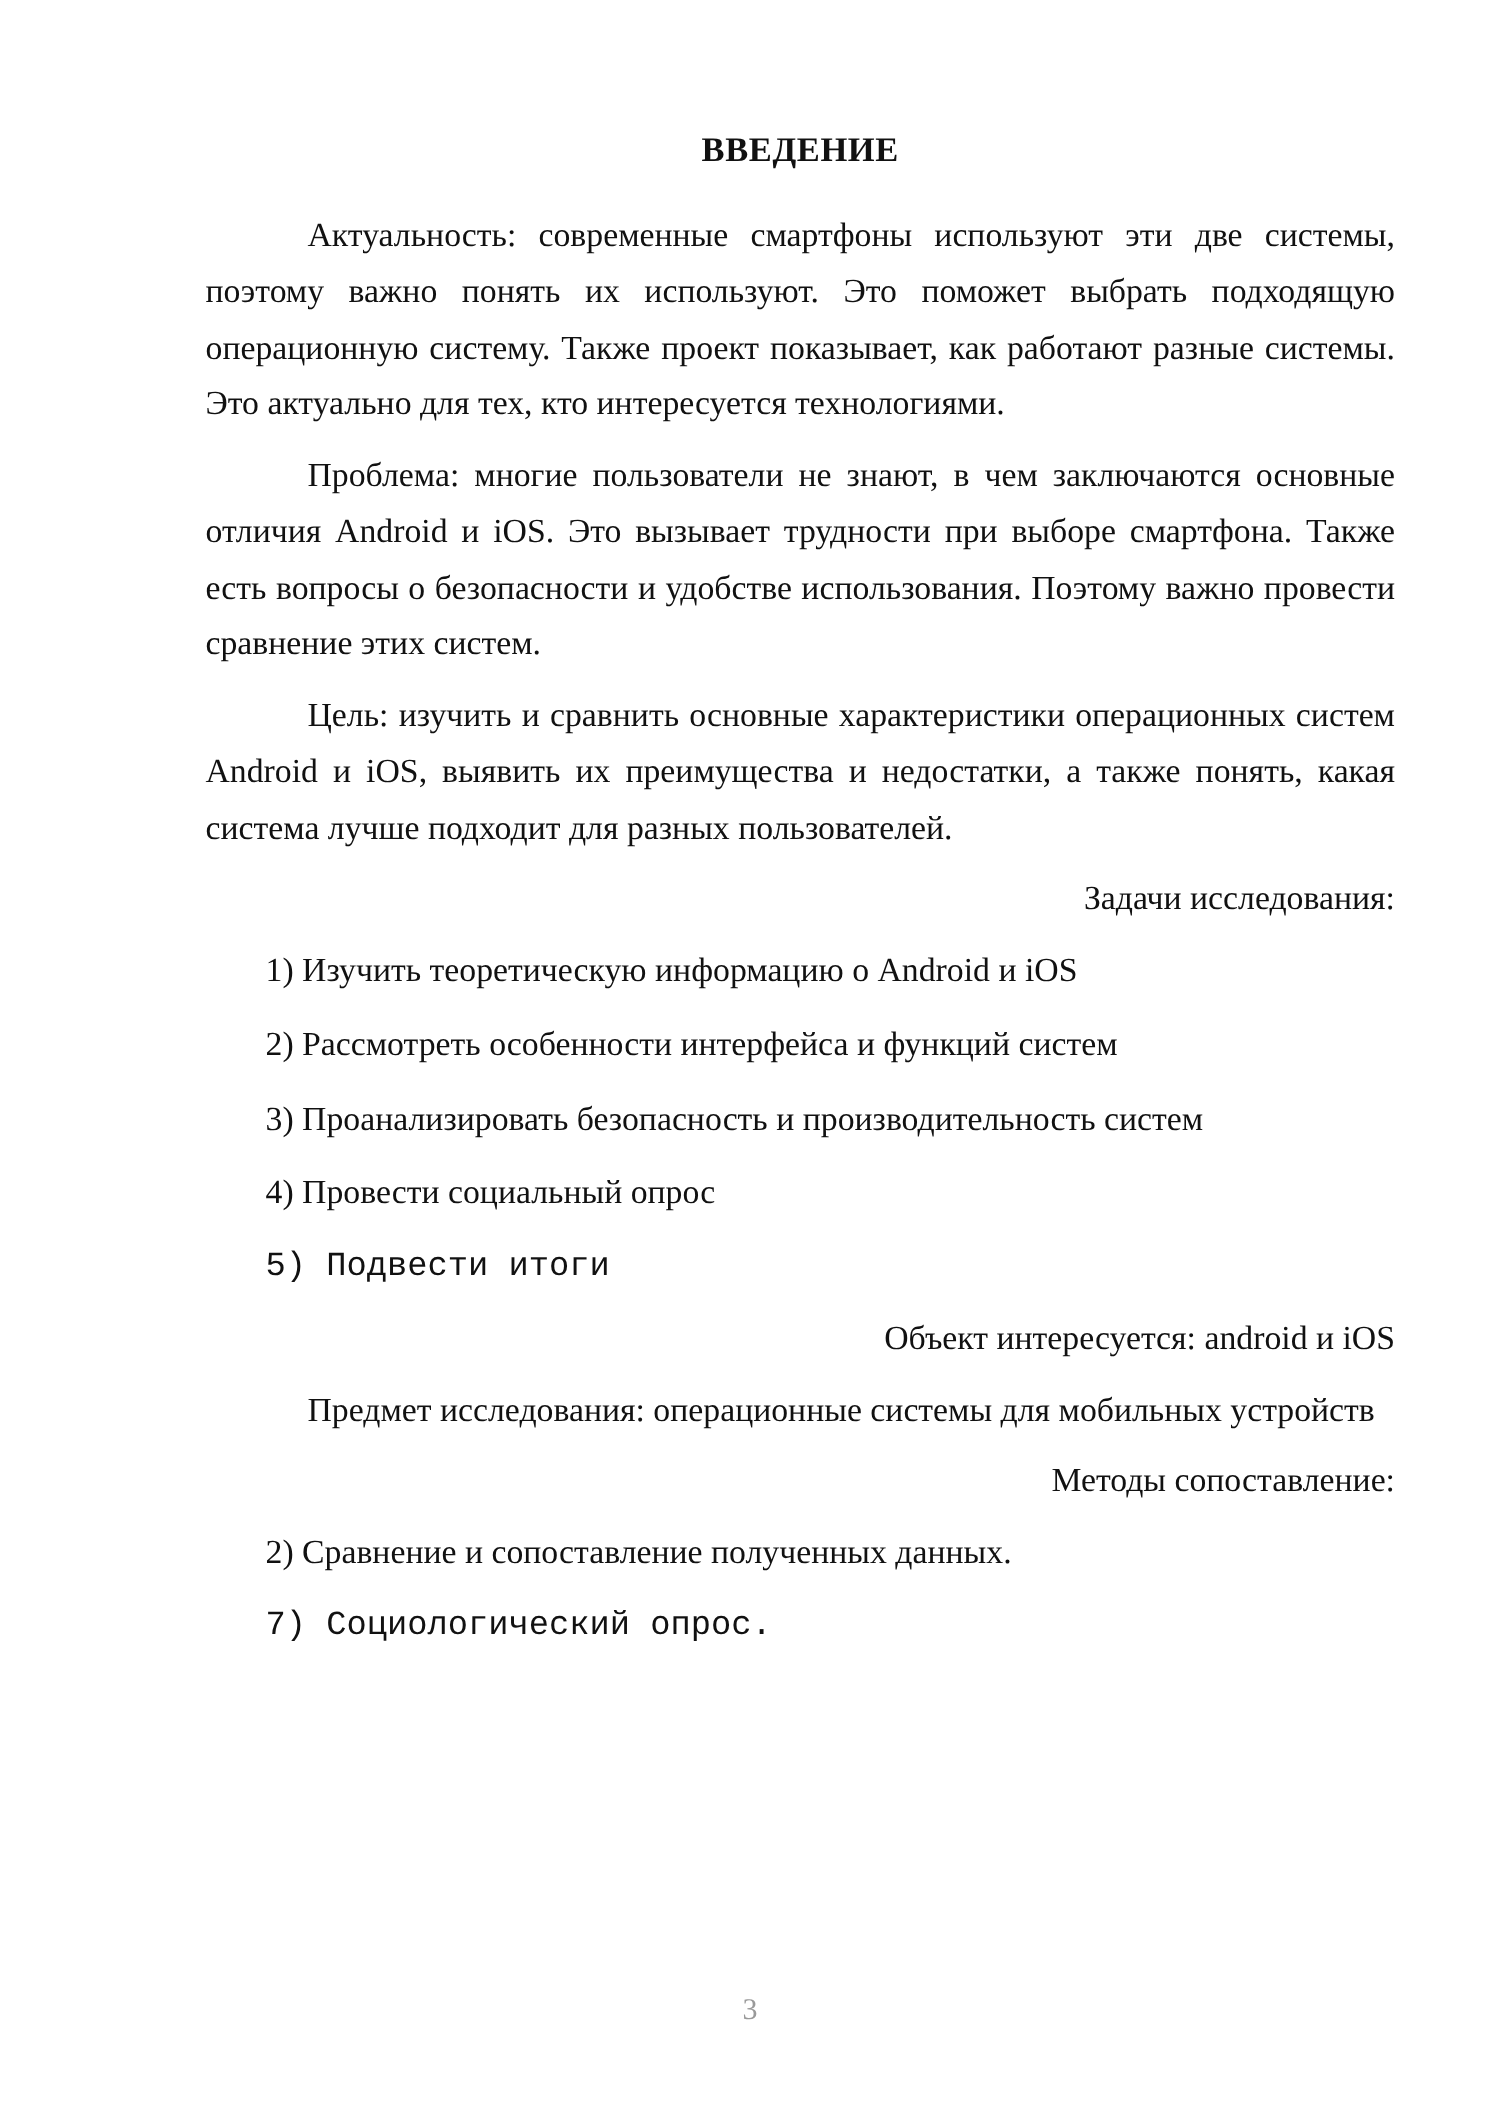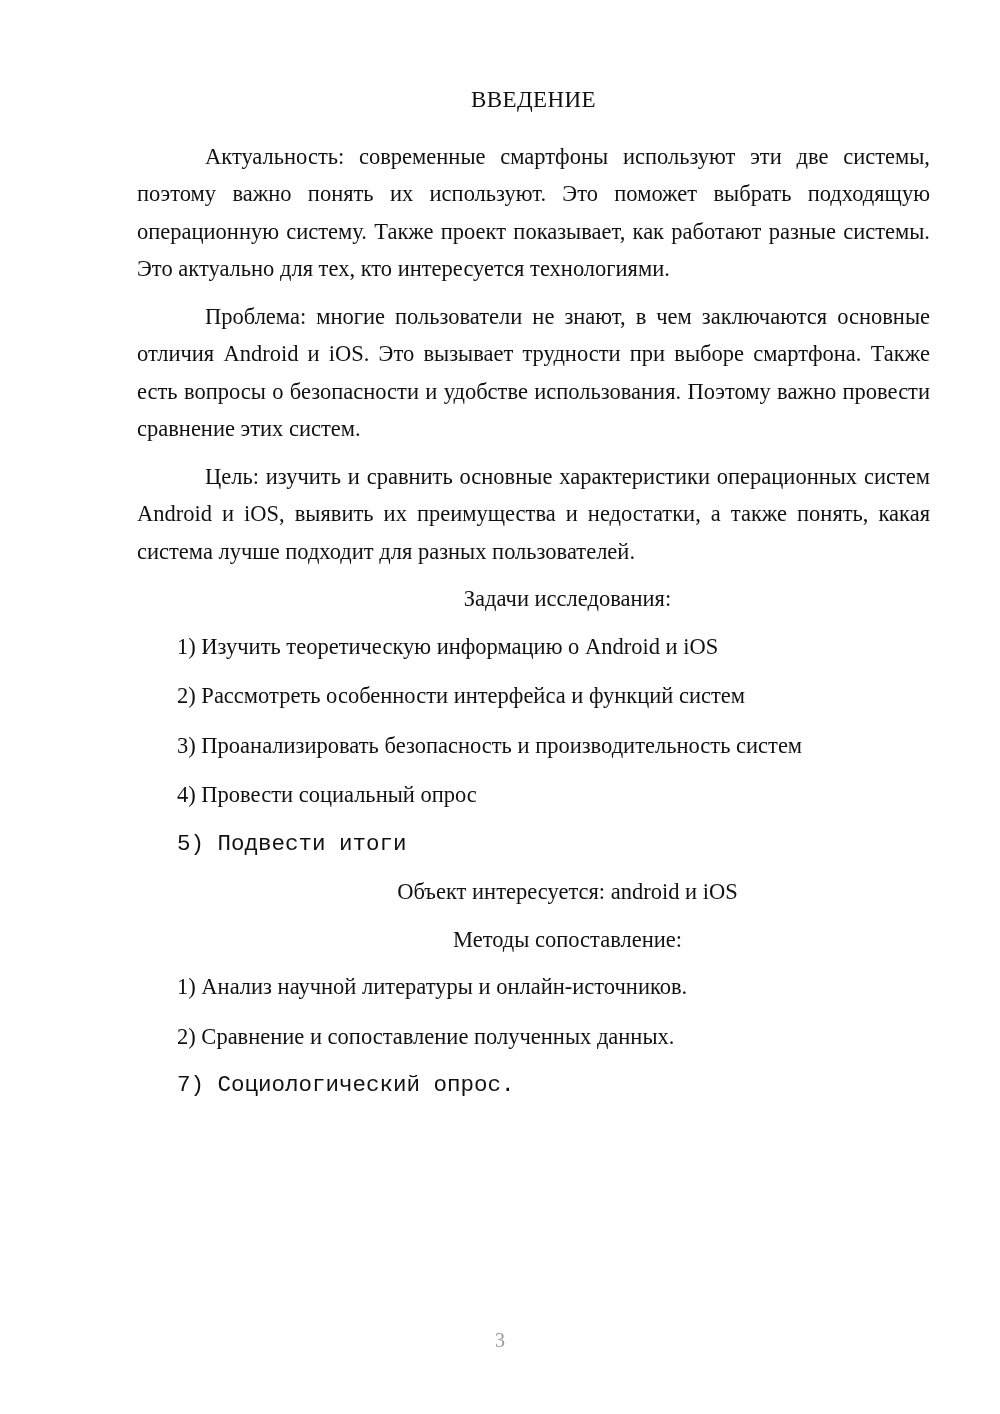--- a/index.html
+++ b/index.html
@@ -23,39 +23,39 @@
     box-sizing: border-box;
   }
   .content {
     position: absolute;
     left: 137px;
     top: 86px;
     width: 793px;
   }
   .doc-title {
     font-size: 23px;
-    font-weight: normal;
+    font-weight: bold;
     text-align: center;
     letter-spacing: 0.4px;
     margin: 0 0 24px 0;
     line-height: 1.2;
   }
   .para {
     font-size: 22.5px;
     line-height: 37.5px;
     text-align: justify;
     text-justify: inter-word;
     text-indent: 68px;
     margin: 0 0 10px 0;
     hyphens: none;
   }
   .lead-line {
     font-size: 22.5px;
     line-height: 37.5px;
-    text-align: center;
+    text-align: right;
     text-indent: 68px;
     margin: 0 0 10px 0;
   }
   .list {
     list-style: none;
     margin: 0 0 10px 0;
     padding: 0;
   }
   .list-item {
     font-size: 22.5px;
@@ -101,26 +101,26 @@
     <ul class="list">
       <li class="list-item">1) Изучить теоретическую информацию о Android и iOS</li>
       <li class="list-item">2) Рассмотреть особенности интерфейса и функций систем</li>
       <li class="list-item">3) Проанализировать безопасность и производительность систем</li>
       <li class="list-item">4) Провести социальный опрос</li>
       <li class="list-item">5) Подвести итоги</li>
     </ul>
 
     <p class="lead-line">Объект интересуется: android и iOS</p>
 
+    <p class="para">Предмет исследования: операционные системы для мобильных устройств</p>
 
 
     <p class="lead-line">Методы сопоставление:</p>
 
     <ul class="list">
-      <li class="list-item">1) Анализ научной литературы и онлайн-источников.</li>
       <li class="list-item">2) Сравнение и сопоставление полученных данных.</li>
       <li class="list-item">7) Социологический опрос.</li>
     </ul>
 
   </div>
 
   <div class="page-number">3</div>
 
 </div>
 

